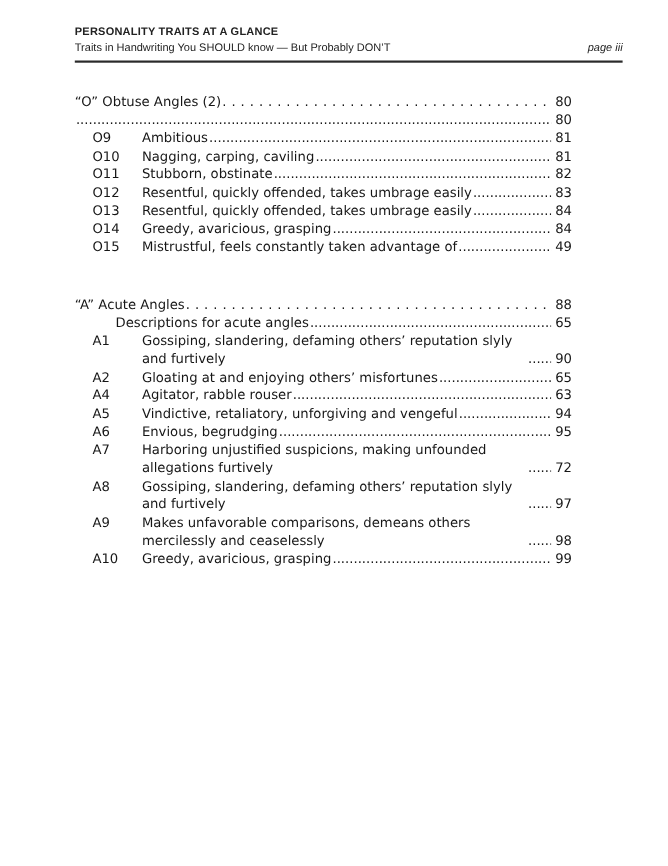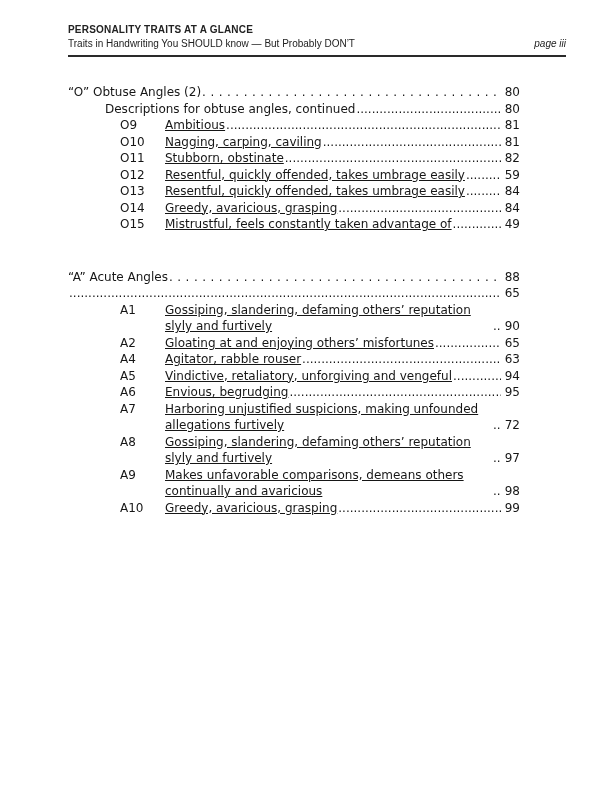--- a/index.html
+++ b/index.html
@@ -51,25 +51,25 @@
   }
   .toc-section + .toc-section { margin-top: 36px; }
 
   .row { display: flex; align-items: flex-end; }
 
   .section-heading { font-weight: normal; }
 
   .code {
     flex: none;
     width: 45px;
-    margin-left: 52px;
+    margin-left: 16px;
     align-self: flex-start;
   }
   .section-intro .txt { margin-left: 37px; }
-  .toc-entry .txt { max-width: 350px; text-decoration: underline; }
+  .toc-entry .txt { max-width: 350px; }
 
   .dots {
     flex: 1;
     overflow: hidden;
     white-space: nowrap;
     min-width: 8px;
     margin: 0 1px;
   }
   .dots::after {
     content: "..................................................................................................................................................................";
@@ -98,21 +98,20 @@
   </div>
 
   <div class="toc">
       <div class="toc-section">
         <div class="row section-heading">
           <span class="txt">“O” Obtuse Angles (2)</span>
           <span class="dots"></span>
           <span class="pg">80</span>
         </div>
         <div class="row section-intro">
-          <span class="txt">Descriptions for obtuse angles, continued</span>
           <span class="dots"></span>
           <span class="pg">80</span>
         </div>
         <div class="row toc-entry">
           <span class="code">O9</span>
           <span class="txt">Ambitious</span>
           <span class="dots"></span>
           <span class="pg">81</span>
         </div>
         <div class="row toc-entry">
@@ -124,21 +123,21 @@
         <div class="row toc-entry">
           <span class="code">O11</span>
           <span class="txt">Stubborn, obstinate</span>
           <span class="dots"></span>
           <span class="pg">82</span>
         </div>
         <div class="row toc-entry">
           <span class="code">O12</span>
           <span class="txt">Resentful, quickly offended, takes umbrage easily</span>
           <span class="dots"></span>
-          <span class="pg">59</span>
+          <span class="pg">83</span>
         </div>
         <div class="row toc-entry">
           <span class="code">O13</span>
           <span class="txt">Resentful, quickly offended, takes umbrage easily</span>
           <span class="dots"></span>
           <span class="pg">84</span>
         </div>
         <div class="row toc-entry">
           <span class="code">O14</span>
           <span class="txt">Greedy, avaricious, grasping</span>
@@ -152,20 +151,21 @@
           <span class="pg">49</span>
         </div>
       </div>
       <div class="toc-section">
         <div class="row section-heading">
           <span class="txt">“A” Acute Angles</span>
           <span class="dots"></span>
           <span class="pg">88</span>
         </div>
         <div class="row section-intro">
+          <span class="txt">Descriptions for acute angles</span>
           <span class="dots"></span>
           <span class="pg">65</span>
         </div>
         <div class="row toc-entry">
           <span class="code">A1</span>
           <span class="txt">Gossiping, slandering, defaming others’ reputation slyly and furtively</span>
           <span class="dots"></span>
           <span class="pg">90</span>
         </div>
         <div class="row toc-entry">
@@ -199,21 +199,21 @@
           <span class="pg">72</span>
         </div>
         <div class="row toc-entry">
           <span class="code">A8</span>
           <span class="txt">Gossiping, slandering, defaming others’ reputation slyly and furtively</span>
           <span class="dots"></span>
           <span class="pg">97</span>
         </div>
         <div class="row toc-entry">
           <span class="code">A9</span>
-          <span class="txt">Makes unfavorable comparisons, demeans others continually and avaricious</span>
+          <span class="txt">Makes unfavorable comparisons, demeans others mercilessly and ceaselessly</span>
           <span class="dots"></span>
           <span class="pg">98</span>
         </div>
         <div class="row toc-entry">
           <span class="code">A10</span>
           <span class="txt">Greedy, avaricious, grasping</span>
           <span class="dots"></span>
           <span class="pg">99</span>
         </div>
       </div>

